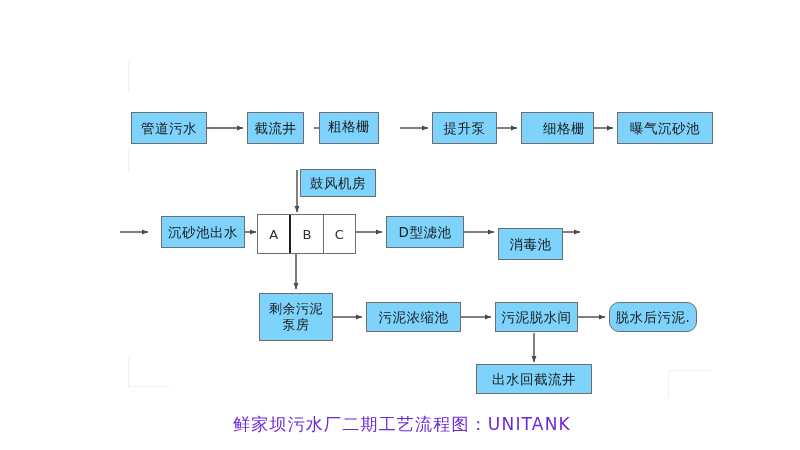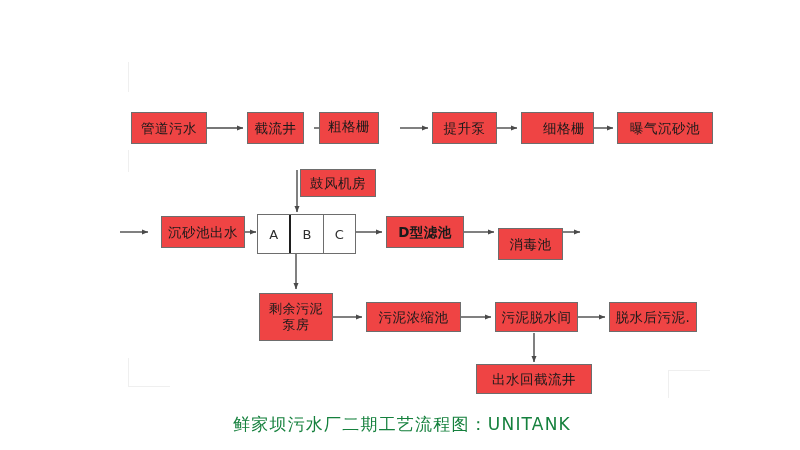--- a/index.html
+++ b/index.html
@@ -10,21 +10,21 @@
     overflow:hidden;
     position:relative;
   }
   #canvas{position:absolute;left:0;top:0;width:800px;height:450px;}
 
   
   .node{
     position:absolute;
     box-sizing:border-box;
     border:1.6px solid #6d6d6d;
-    background:#ef4444;
+    background:#7dd3fc;
     color:#1a1a1a;
     display:flex;
     align-items:center;
     justify-content:center;
     text-align:center;
     font-size:13.5px;
     line-height:1.25;
     letter-spacing:0.5px;
     white-space:pre-line;
     font-family:"DejaVu Sans","Liberation Sans",sans-serif;
@@ -47,21 +47,21 @@
     font-family:"DejaVu Sans","Liberation Sans",sans-serif;
   }
   .unitank .cell.divA{border-right:2.4px solid #1e1e1e;}
   .unitank .cell.divB{border-right:1.4px solid #6d6d6d;}
 
   
   .caption{
     position:absolute;
     left:4px;right:0;
     text-align:center;
-    color:#15803d;
+    color:#6d28d9;
     font-size:17px;
     letter-spacing:1.2px;
     font-family:"DejaVu Sans","Liberation Sans",sans-serif;
   }
 
   
   .guide{position:absolute;background:#efefef;}
 
   svg.arrows{position:absolute;left:0;top:0;width:800px;height:450px;pointer-events:none;}
   svg.arrows line{stroke:#4a4a4a;stroke-width:1.4px;}
@@ -123,31 +123,31 @@
   <div class="node" style="left:617px;top:112px;width:96px;height:32px;">曝气沉砂池</div>
 
   <div class="node" style="left:152px;top:216px;width:84px;height:32px;margin-left:9px;">沉砂池出水</div>
 
   <div class="unitank" style="left:257px;top:214px;width:99px;height:40px;">
     <div class="cell divA">A</div>
     <div class="cell divB">B</div>
     <div class="cell">C</div>
   </div>
 
-  <div class="node" style="left:386px;top:216px;width:78px;height:32px;font-weight:bold;">D型滤池</div>
+  <div class="node" style="left:386px;top:216px;width:78px;height:32px;">D型滤池</div>
 
   <div class="node" style="left:498px;top:216px;width:65px;height:32px;margin-top:12px;">消毒池</div>
 
 
   <div class="node tall" style="left:259px;top:293px;width:74px;height:48px;">剩余污泥
 泵房</div>
 
   <div class="node" style="left:366px;top:302px;width:95px;height:30px;">污泥浓缩池</div>
 
   <div class="node" style="left:495px;top:302px;width:83px;height:30px;">污泥脱水间</div>
 
-  <div class="node" style="left:609px;top:302px;width:88px;height:30px;">脱水后污泥.</div>
+  <div class="node" style="left:609px;top:302px;width:88px;height:30px;border-radius:10px;">脱水后污泥.</div>
 
   <div class="node" style="left:476px;top:364px;width:116px;height:30px;">出水回截流井</div>
 
   <div class="caption" style="top:413px;">鲜家坝污水厂二期工艺流程图：UNITANK</div>
 
 </div>
 
 </body></html>

